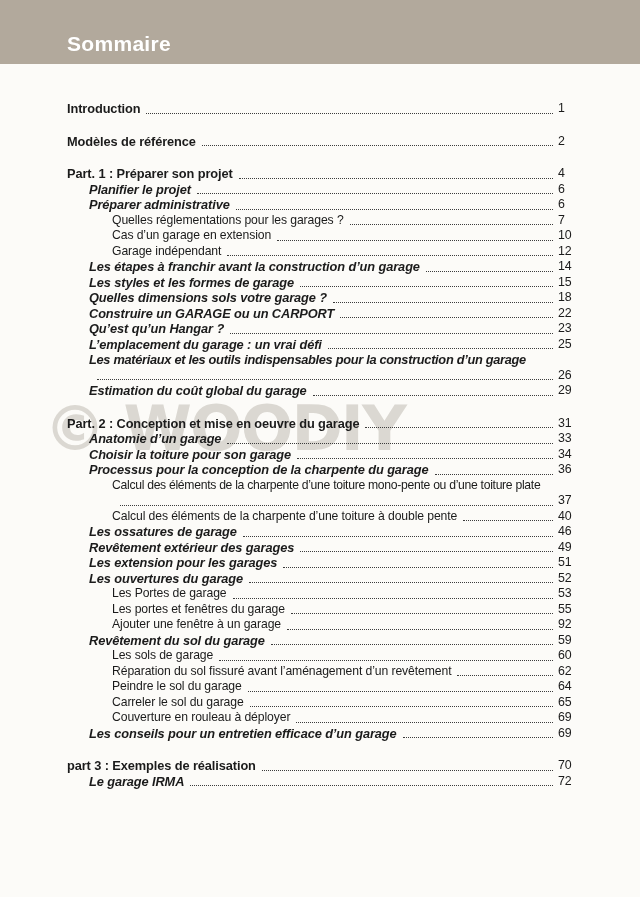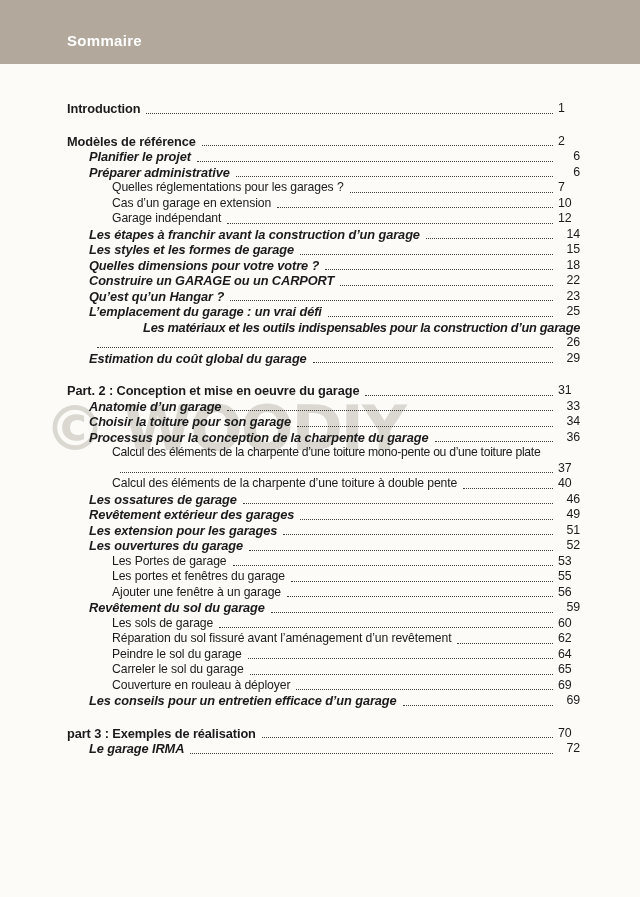--- a/index.html
+++ b/index.html
@@ -20,21 +20,21 @@
     position: absolute;
     top: 0; left: 0;
     width: 640px;
     height: 64px;
     background: #b2a99c;
     box-sizing: border-box;
     padding: 32px 0 0 67px;
   }
   .header-title {
     color: #ffffff;
-    font-size: 15px;
+    font-size: 21px;
     font-weight: bold;
     letter-spacing: 0.3px;
   }
 
   
   .watermark {
     position: absolute;
     top: 392px;
     left: 44px;
     z-index: 0;
@@ -61,21 +61,21 @@
   .toc-row {
     display: flex;
     align-items: flex-end;
     line-height: 15.5px;
     font-size: 12.8px;
     letter-spacing: -0.1px;
   }
   .toc-row.section-start { margin-top: 17px; }
   .toc-row:first-child { margin-top: 0; }
 
-  .toc-row.lvl1 { padding-left: 22px; text-align: right; }
+  .toc-row.lvl1 { padding-left: 22px; }
   .toc-row.lvl2 { padding-left: 45px; font-size: 12.2px; }
 
   .toc-label { white-space: nowrap; }
   .style-bold .toc-label { font-weight: bold; }
   .style-bold-italic .toc-label { font-weight: bold; font-style: italic; }
   .style-regular .toc-label { font-weight: normal; }
 
   .toc-dots {
     flex: 1 1 auto;
     min-width: 18px;
@@ -113,20 +113,25 @@
       <div class="toc-row lvl0 style-bold section-start">
       <span class="toc-label">Introduction</span>
       <span class="toc-dots"></span>
       <span class="toc-page">1</span>
     </div>
       <div class="toc-row lvl0 style-bold section-start">
       <span class="toc-label">Modèles de référence</span>
       <span class="toc-dots"></span>
       <span class="toc-page">2</span>
     </div>
+      <div class="toc-row lvl0 style-bold section-start">
+      <span class="toc-label">Part. 1 : Préparer son projet</span>
+      <span class="toc-dots"></span>
+      <span class="toc-page">4</span>
+    </div>
       <div class="toc-row lvl1 style-bold-italic">
       <span class="toc-label">Planifier le projet</span>
       <span class="toc-dots"></span>
       <span class="toc-page">6</span>
     </div>
       <div class="toc-row lvl1 style-bold-italic">
       <span class="toc-label">Préparer administrative</span>
       <span class="toc-dots"></span>
       <span class="toc-page">6</span>
     </div>
@@ -149,21 +154,21 @@
       <span class="toc-label">Les étapes à franchir avant la construction d’un garage</span>
       <span class="toc-dots"></span>
       <span class="toc-page">14</span>
     </div>
       <div class="toc-row lvl1 style-bold-italic">
       <span class="toc-label">Les styles et les formes de garage</span>
       <span class="toc-dots"></span>
       <span class="toc-page">15</span>
     </div>
       <div class="toc-row lvl1 style-bold-italic">
-      <span class="toc-label">Quelles dimensions pour votre votre ?</span>
+      <span class="toc-label">Quelles dimensions sols votre garage ?</span>
       <span class="toc-dots"></span>
       <span class="toc-page">18</span>
     </div>
       <div class="toc-row lvl1 style-bold-italic">
       <span class="toc-label">Construire un GARAGE ou un CARPORT</span>
       <span class="toc-dots"></span>
       <span class="toc-page">22</span>
     </div>
       <div class="toc-row lvl1 style-bold-italic">
       <span class="toc-label">Qu’est qu’un Hangar ?</span>
@@ -241,21 +246,21 @@
       <span class="toc-page">53</span>
     </div>
       <div class="toc-row lvl2 style-regular">
       <span class="toc-label">Les portes et fenêtres du garage</span>
       <span class="toc-dots"></span>
       <span class="toc-page">55</span>
     </div>
       <div class="toc-row lvl2 style-regular">
       <span class="toc-label">Ajouter une fenêtre à un garage</span>
       <span class="toc-dots"></span>
-      <span class="toc-page">56</span>
+      <span class="toc-page">92</span>
     </div>
       <div class="toc-row lvl1 style-bold-italic">
       <span class="toc-label">Revêtement du sol du garage</span>
       <span class="toc-dots"></span>
       <span class="toc-page">59</span>
     </div>
       <div class="toc-row lvl2 style-regular">
       <span class="toc-label">Les sols de garage</span>
       <span class="toc-dots"></span>
       <span class="toc-page">60</span>

